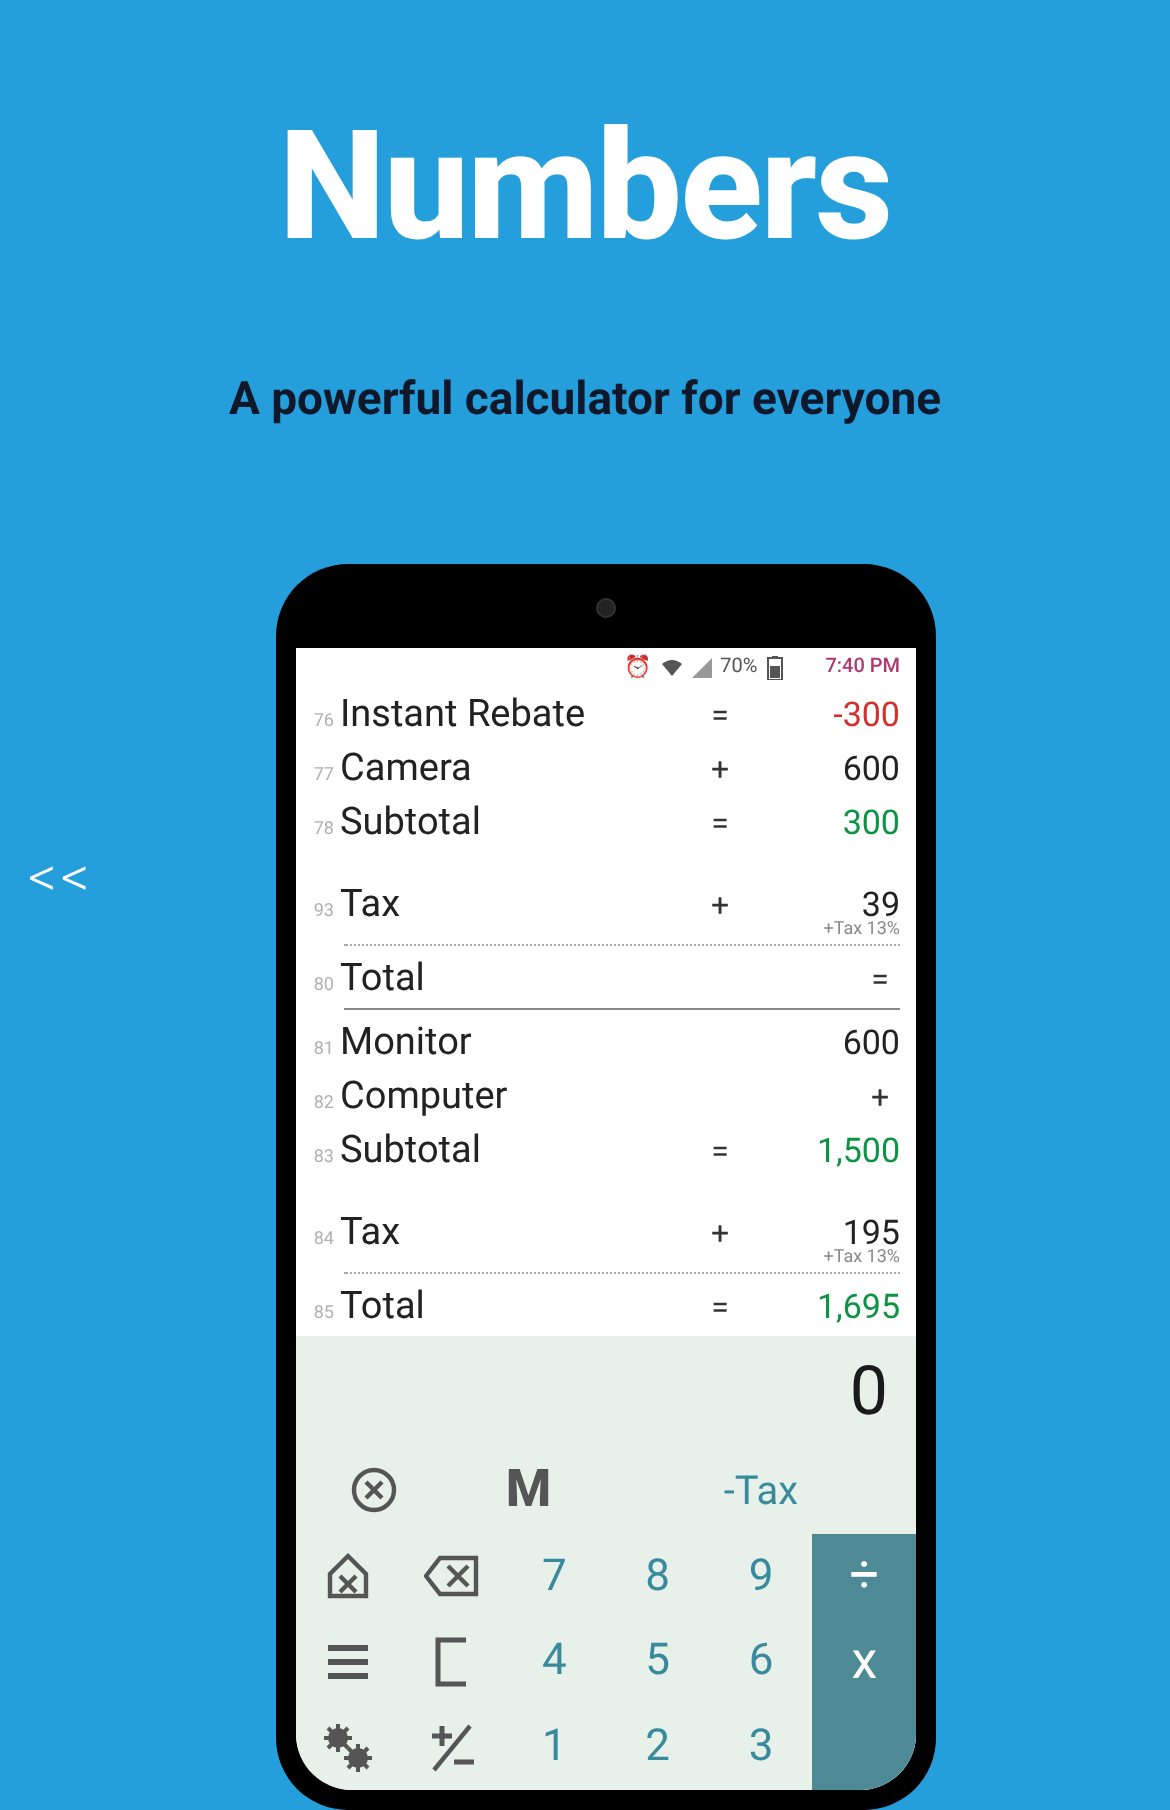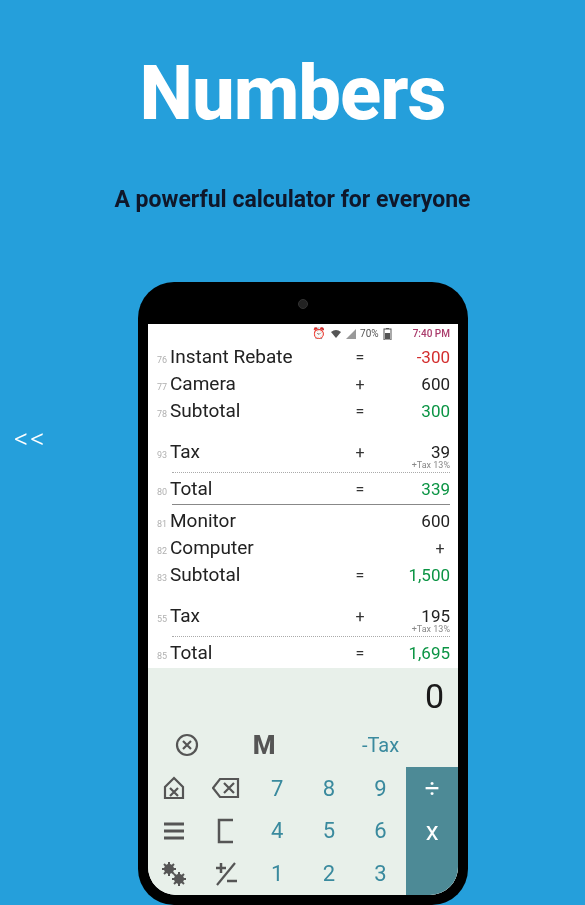--- a/index.html
+++ b/index.html
@@ -252,21 +252,20 @@
             <span class="label">Tax</span>
             <span class="op">+</span>
             <span class="val">39</span>
           </div>
           <div class="tax-note">+Tax 13%</div>
           <div class="hr"></div>
           <div class="row">
             <span class="ln">80</span>
             <span class="label">Total</span>
             <span class="op">=</span>
-            <span class="val green">339</span>
           </div>
           <div class="hr-solid"></div>
           <div class="row">
             <span class="ln">81</span>
             <span class="label">Monitor</span>
             <span class="op"></span>
             <span class="val">600</span>
           </div>
           <div class="row">
             <span class="ln">82</span>
@@ -274,21 +273,21 @@
             <span class="op">+</span>
           </div>
           <div class="row">
             <span class="ln">83</span>
             <span class="label">Subtotal</span>
             <span class="op">=</span>
             <span class="val green">1,500</span>
           </div>
           <div class="row gap"></div>
           <div class="row">
-            <span class="ln">55</span>
+            <span class="ln">84</span>
             <span class="label">Tax</span>
             <span class="op">+</span>
             <span class="val">195</span>
           </div>
           <div class="tax-note">+Tax 13%</div>
           <div class="hr"></div>
           <div class="row">
             <span class="ln">85</span>
             <span class="label">Total</span>
             <span class="op">=</span>

